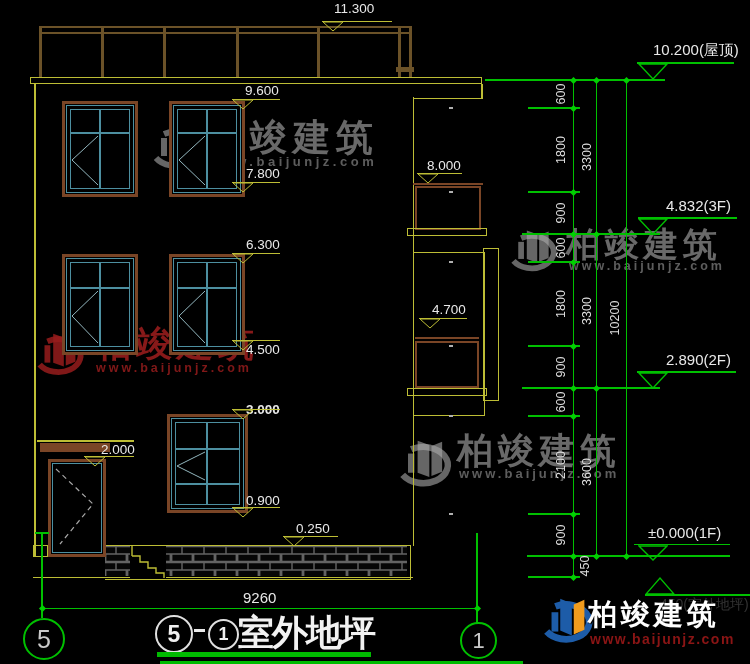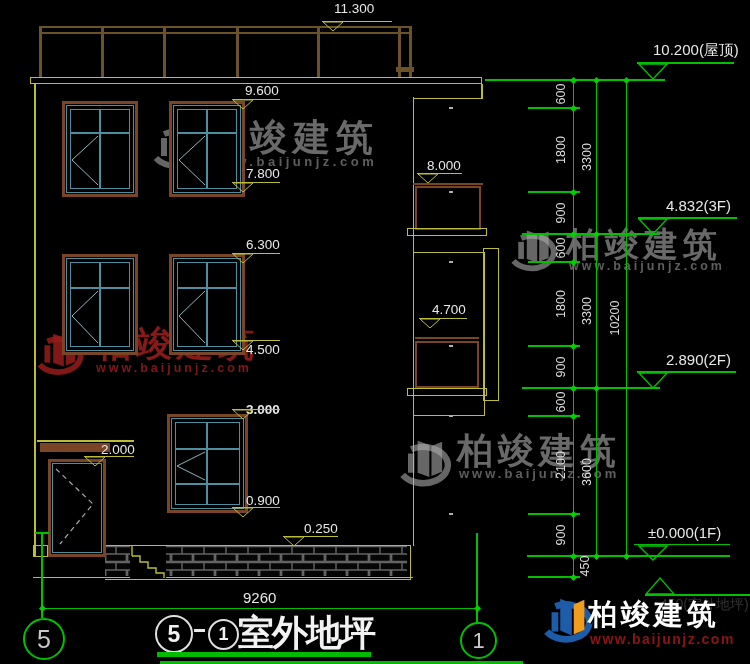--- a/index.html
+++ b/index.html
@@ -242,21 +242,21 @@
   <svg class="tri" style="left:84px;top:456px" width="22" height="11">
       <polygon points="1,1 21,1 11,10" fill="none" stroke="#bdbd35"></polygon>
     </svg>
 
   <div class="t" style="left:246px;top:493px;text-align:center;">0.900</div>
   <div class="ln" style="left:232px;top:506.5px;width:48px;height:1.2px;"></div>
   <svg class="tri" style="left:232px;top:507px" width="22" height="11">
       <polygon points="1,1 21,1 11,10" fill="none" stroke="#bdbd35"></polygon>
     </svg>
 
-  <div class="t" style="left:304px;top:521px;">0.250</div>
+  <div class="t" style="left:296px;top:521px;">0.250</div>
   <div class="ln" style="left:283px;top:535.5px;width:55px;height:1.2px;"></div>
   <svg class="tri" style="left:283px;top:536px" width="22" height="11">
       <polygon points="1,1 21,1 11,10" fill="none" stroke="#bdbd35"></polygon>
     </svg>
 
   <div class="lvl" style="left:653px;top:41px;">10.200(屋顶)</div>
   <div class="gln" style="left:637px;top:62px;width:97px;height:1.5px;"></div>
   <svg class="tri" style="left:638px;top:63px" width="30" height="17">
       <polygon points="1,1 29,1 15,16" fill="none" stroke="#00c000" stroke-width="1.3"></polygon>
     </svg>

